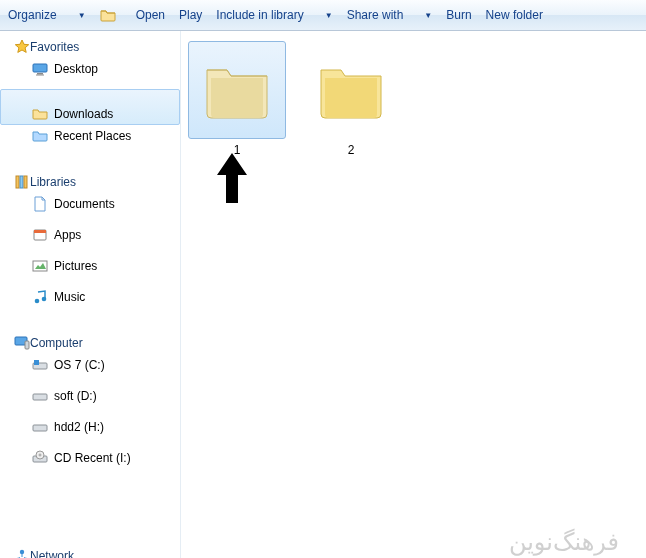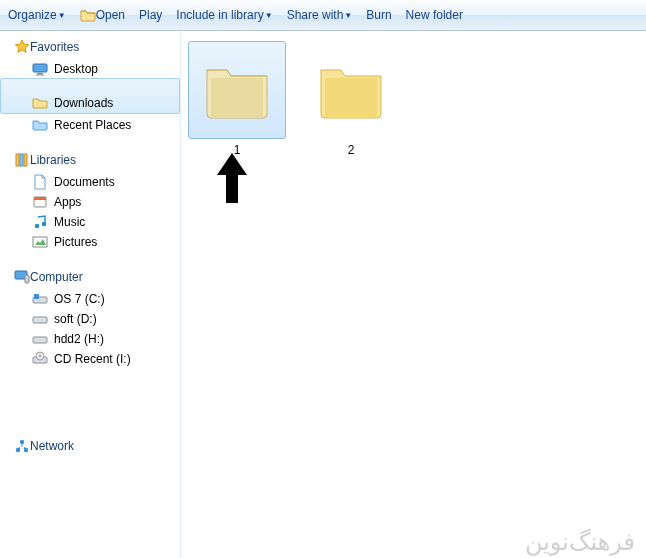--- a/index.html
+++ b/index.html
@@ -1,46 +1,46 @@
 <!DOCTYPE html>
 <html><head>
 <meta charset="utf-8">
 <style>
   html,body{margin:0;padding:0;font-family:"Segoe UI",Tahoma,sans-serif;font-size:12px;color:#000;background:#fff}
   .window{width:646px;height:558px;position:relative;background:#fff;overflow:hidden}
 
   
   .toolbar{height:30px;background:linear-gradient(#fbfdff,#eaf3fb 49%,#d7e7f5 50%,#e7f1fa);border-bottom:1px solid #b8c7d8;display:flex;align-items:center;padding:0 8px;gap:14px}
-  .tb-item{display:flex;align-items:center;gap:0;color:#15428b;cursor:default;white-space:nowrap}
+  .tb-item{display:flex;align-items:center;gap:20px;color:#15428b;cursor:default;white-space:nowrap}
   .tb-item .dd{font-size:8px;color:#15428b;margin-left:1px}
 
   
   .body{display:flex;position:absolute;top:31px;left:0;right:0;bottom:0}
   .sidebar{width:180px;background:#fff;border-right:1px solid #e5edf4;padding-top:6px}
   .section{margin-bottom:16px}
   .hdr{display:flex;align-items:center;padding:2px 6px 3px 14px;color:#1a3e6e}
   .hdr.network{margin-top:68px}
-  .item{display:flex;align-items:center;gap:6px;padding:2px 4px 0 32px;color:#000;line-height:18px}
+  .item{display:flex;align-items:center;gap:6px;padding:2px 4px 11px 32px;color:#000;line-height:18px}
   .item.sel{background:linear-gradient(#eaf4fd,#d6ecfb);border:1px solid #a8cef2;border-radius:2px;padding:15px 3px 1px 31px}
 
   
   .content{flex:1;position:relative;padding:10px 6px}
   .folders{display:flex;gap:14px}
   .folder{width:100px;text-align:center}
   .folder .thumb{width:96px;height:96px;margin:0 auto;display:flex;align-items:center;justify-content:center;border:1px solid transparent;border-radius:3px}
   .folder.sel .thumb{background:linear-gradient(#eaf4fd,#cfe7fb);border:1px solid #8fb9e2}
   .folder .lbl{margin-top:4px;color:#000}
   .arrow-callout{position:absolute;left:34px;top:122px}
 
   
   .ico{width:16px;height:16px;display:inline-block;flex:none}
   .ico svg{width:16px;height:16px;display:block}
 
   
-  .watermark{position:absolute;right:11px;bottom:6px;font-family:"Brush Script MT",cursive;font-size:24px;color:#d0d0d0;direction:rtl}
+  .watermark{position:absolute;right:27px;bottom:6px;font-family:"Brush Script MT",cursive;font-size:24px;color:#d0d0d0;direction:rtl}
   .watermark .nov{font-family:"Segoe UI",Tahoma,sans-serif;font-size:10px;color:#bfbfbf;letter-spacing:2px;margin-top:-4px;text-align:right}
 </style>
 </head>
 <body>
 
 <div class="window">
 
   <div class="toolbar">
     <div class="tb-item">
       <span>Organize</span>
@@ -140,35 +140,35 @@
             <svg viewBox="0 0 16 16">
                 <rect x="2" y="3" width="12" height="10" rx="1" fill="#fff" stroke="#888"></rect>
                 <rect x="2" y="3" width="12" height="3" fill="#e86a3a"></rect>
               </svg>
           </span>
           <span>Apps</span>
         </div>
         <div class="item">
           <span class="ico">
             <svg viewBox="0 0 16 16">
+                <rect x="1" y="3" width="14" height="10" fill="#fff" stroke="#888"></rect>
+                <path d="M3 11l3-4 2 2 3-4 3 6z" fill="#66b36a"></path>
+              </svg>
+          </span>
+          <span>Pictures</span>
+        </div>
+        <div class="item">
+          <span class="ico">
+            <svg viewBox="0 0 16 16">
                 <path d="M6 3l7-1v8" fill="none" stroke="#2a8cc9" stroke-width="1.5"></path>
                 <circle cx="5" cy="12" r="2.3" fill="#2a8cc9"></circle>
                 <circle cx="12" cy="10" r="2.3" fill="#2a8cc9"></circle>
               </svg>
           </span>
           <span>Music</span>
-        </div>
-        <div class="item">
-          <span class="ico">
-            <svg viewBox="0 0 16 16">
-                <rect x="1" y="3" width="14" height="10" fill="#fff" stroke="#888"></rect>
-                <path d="M3 11l3-4 2 2 3-4 3 6z" fill="#66b36a"></path>
-              </svg>
-          </span>
-          <span>Pictures</span>
         </div>
       </div>
 
       <div class="section">
         <div class="hdr">
           <span class="ico">
             <svg viewBox="0 0 16 16">
                 <rect x="1" y="2" width="12" height="8" rx="1" fill="#5aa6e6" stroke="#2d72b8"></rect>
                 <rect x="11" y="6" width="4" height="8" rx="1" fill="#cfd6dc" stroke="#888"></rect>
               </svg>

